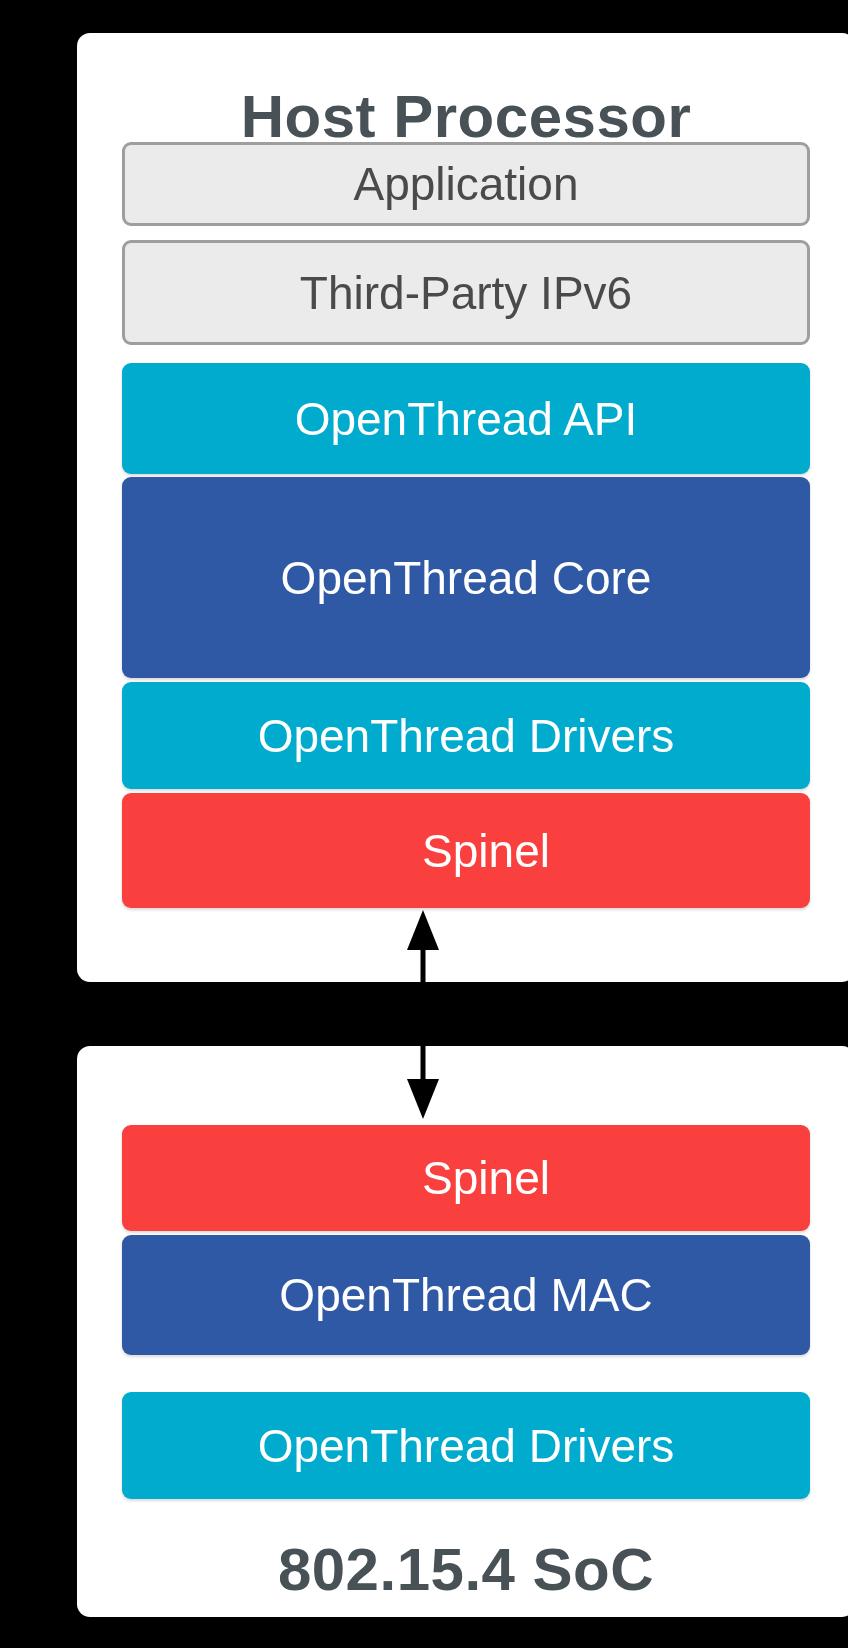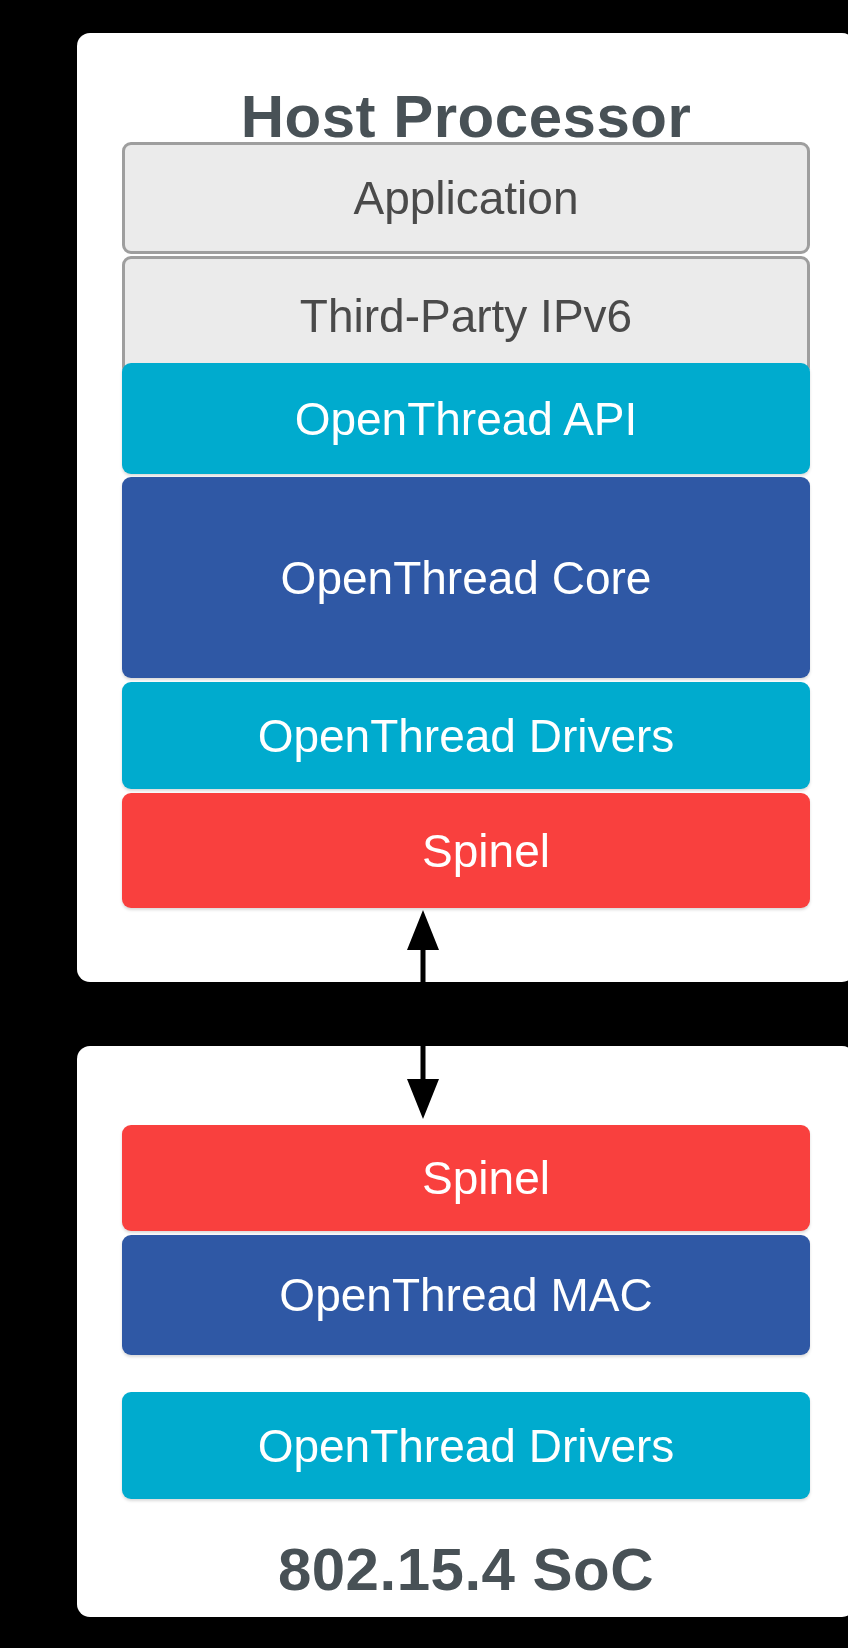--- a/index.html
+++ b/index.html
@@ -53,22 +53,22 @@
   .layer-gray{
     background:var(--gray_fill);
     border:3px solid var(--gray_border);
     color:#4a4a4a;
     box-shadow:none;
   }
   .layer-cyan{background:var(--cyan);color:#ffffff;}
   .layer-blue{background:var(--blue);color:#ffffff;}
   .layer-red{background:var(--red);color:#ffffff;padding-left:40px;}
   
-  .host-app{top:109px;height:112px;}
-  .host-tp{top:223px;height:120px;}
+  .host-app{top:109px;height:84px;}
+  .host-tp{top:207px;height:105px;}
   .host-api{top:330px;height:111px;}
   .host-core{top:444px;height:201px;}
   .host-drivers{top:649px;height:107px;}
   .host-spinel{top:760px;height:115px;}
   
   .soc-spinel{top:79px;height:106px;}
   .soc-mac{top:189px;height:120px;}
   .soc-drivers{top:346px;height:107px;}
   .connector{
     position:absolute;

